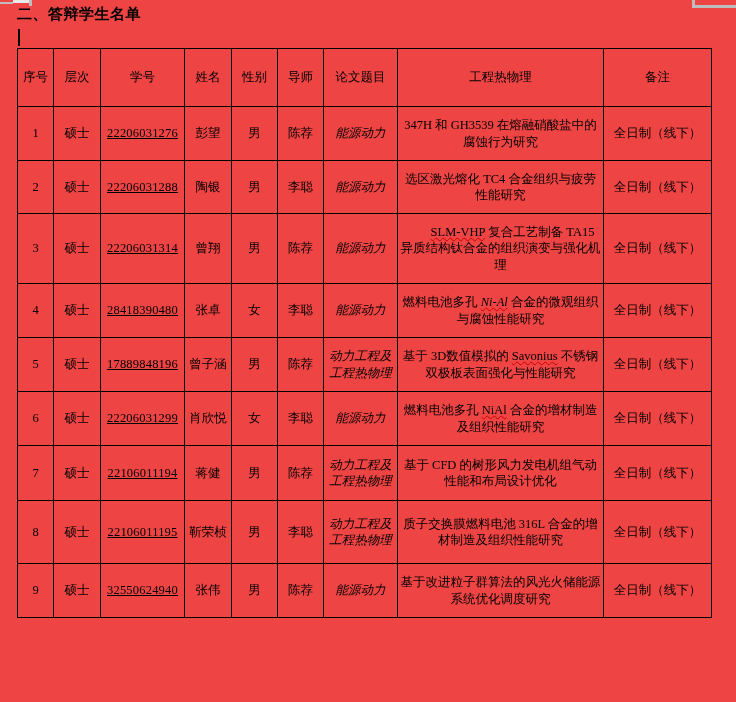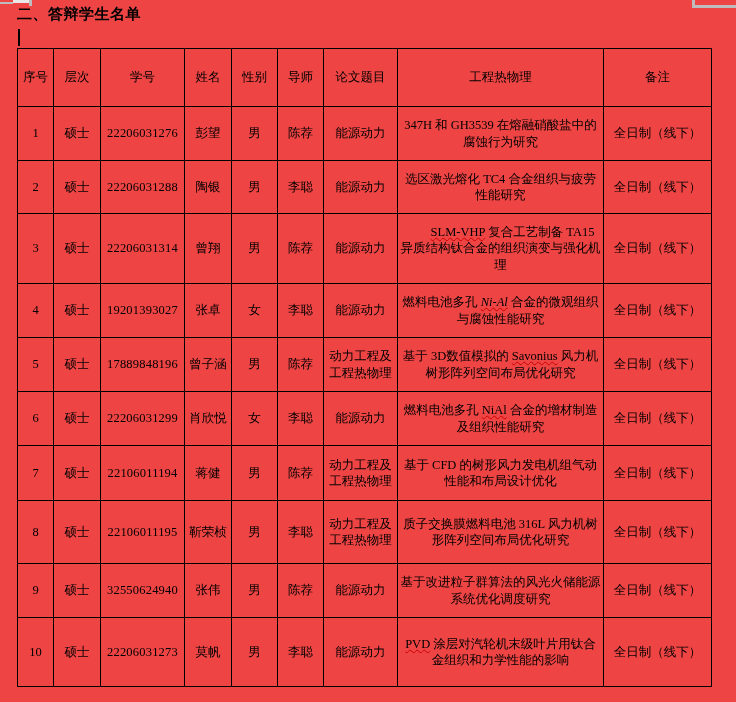--- a/index.html
+++ b/index.html
@@ -27,22 +27,22 @@
     border-collapse:collapse;table-layout:fixed;width:694px;
   }
   table.students th,table.students td{
     border:1px solid #000;
     text-align:center;vertical-align:middle;
     font-weight:normal;
     font-size:12.5px;line-height:1.32;
     padding:1px 2px;overflow:hidden;
     font-family:"Liberation Serif","DejaVu Serif",serif;
   }
-  td.c-major{white-space:pre-line;font-size:12px;}
-  td.c-student-id{font-size:13px;letter-spacing:0.2px;}
+  td.c-major{white-space:pre-line;font-size:12px;font-style:italic;}
+  td.c-student-id{font-size:13px;letter-spacing:0.2px;text-decoration:underline;}
   td.c-remark{font-size:12.5px;}
   .sp{ 
     text-decoration-line:underline;
     text-decoration-style:wavy;
     text-decoration-thickness:1px;
   }
 </style>
 </head>
 <body>
 
@@ -111,38 +111,38 @@
           <td class="c-name">曾翔</td>
           <td class="c-gender">男</td>
           <td class="c-advisor">陈荐</td>
           <td class="c-major">能源动力</td>
           <td class="c-thesis-title"><span class="sp" style="text-decoration-color: rgb(204, 0, 0); margin-left: 24px;">SLM-VHP</span><span> 复合工艺制备 TA15 异质结构钛合金的组织演变与强化机理</span></td>
           <td class="c-remark">全日制（线下）</td>
         </tr>
         <tr style="height: 54px;">
           <td class="c-no">4</td>
           <td class="c-level">硕士</td>
-          <td class="c-student-id">19201393027</td>
+          <td class="c-student-id">28418390480</td>
           <td class="c-name">张卓</td>
           <td class="c-gender">女</td>
           <td class="c-advisor">李聪</td>
           <td class="c-major">能源动力</td>
           <td class="c-thesis-title"><span>燃料电池多孔 </span><span class="sp" style="text-decoration-color: rgb(204, 0, 0); font-style: italic;">Ni-Al</span><span> 合金的微观组织与腐蚀性能研究</span></td>
           <td class="c-remark">全日制（线下）</td>
         </tr>
         <tr style="height: 54px;">
           <td class="c-no">5</td>
           <td class="c-level">硕士</td>
           <td class="c-student-id">17889848196</td>
           <td class="c-name">曾子涵</td>
           <td class="c-gender">男</td>
           <td class="c-advisor">陈荐</td>
           <td class="c-major">动力工程及
 工程热物理</td>
-          <td class="c-thesis-title"><span>基于 3D数值模拟的 </span><span class="sp" style="text-decoration-color: rgb(204, 0, 0);">Savonius</span><span> 风力机树形阵列空间布局优化研究</span></td>
+          <td class="c-thesis-title"><span>基于 3D数值模拟的 </span><span class="sp" style="text-decoration-color: rgb(204, 0, 0);">Savonius</span><span> 不锈钢双极板表面强化与性能研究</span></td>
           <td class="c-remark">全日制（线下）</td>
         </tr>
         <tr style="height: 54px;">
           <td class="c-no">6</td>
           <td class="c-level">硕士</td>
           <td class="c-student-id">22206031299</td>
           <td class="c-name">肖欣悦</td>
           <td class="c-gender">女</td>
           <td class="c-advisor">李聪</td>
           <td class="c-major">能源动力</td>
@@ -163,40 +163,29 @@
         </tr>
         <tr style="height: 63px;">
           <td class="c-no">8</td>
           <td class="c-level">硕士</td>
           <td class="c-student-id">22106011195</td>
           <td class="c-name">靳荣桢</td>
           <td class="c-gender">男</td>
           <td class="c-advisor">李聪</td>
           <td class="c-major">动力工程及
 工程热物理</td>
-          <td class="c-thesis-title"><span>质子交换膜燃料电池 316L 风力机树形阵列空间布局优化研究</span></td>
+          <td class="c-thesis-title"><span>质子交换膜燃料电池 316L 合金的增材制造及组织性能研究</span></td>
           <td class="c-remark">全日制（线下）</td>
         </tr>
         <tr style="height: 54px;">
           <td class="c-no">9</td>
           <td class="c-level">硕士</td>
           <td class="c-student-id">32550624940</td>
           <td class="c-name">张伟</td>
           <td class="c-gender">男</td>
           <td class="c-advisor">陈荐</td>
           <td class="c-major">能源动力</td>
           <td class="c-thesis-title"><span>基于改进粒子群算法的风光火储能源系统优化调度研究</span></td>
           <td class="c-remark">全日制（线下）</td>
         </tr>
-        <tr style="height: 69px;">
-          <td class="c-no">10</td>
-          <td class="c-level">硕士</td>
-          <td class="c-student-id">22206031273</td>
-          <td class="c-name">莫帆</td>
-          <td class="c-gender">男</td>
-          <td class="c-advisor">李聪</td>
-          <td class="c-major">能源动力</td>
-          <td class="c-thesis-title"><span class="sp" style="text-decoration-color: rgb(204, 0, 0);">PVD</span><span> 涂层对汽轮机末级叶片用钛合金组织和力学性能的影响</span></td>
-          <td class="c-remark">全日制（线下）</td>
-        </tr>
       </tbody>
   </table>
 </div>
 
 </body></html>

